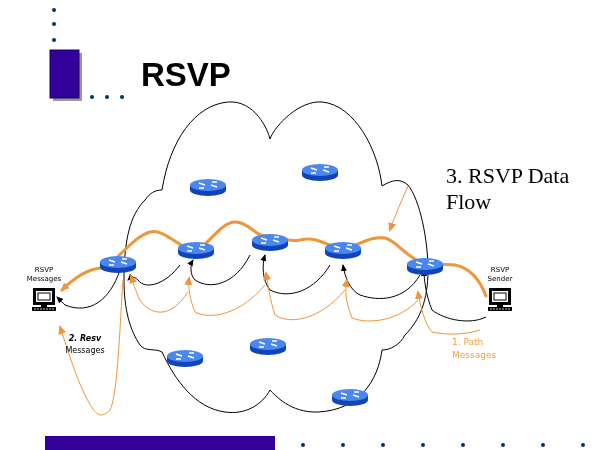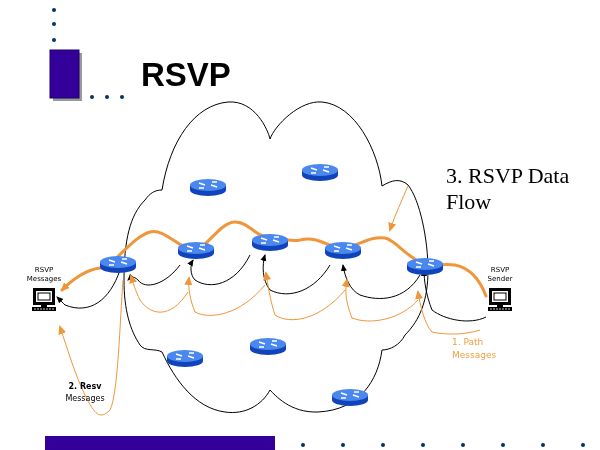--- a/index.html
+++ b/index.html
@@ -2,21 +2,21 @@
 <html><head>
 <meta charset="utf-8">
 <style>
   html, body { margin: 0; padding: 0; }
   body { width: 600px; height: 450px; background: #ffffff; position: relative; overflow: hidden; font-family: "Liberation Sans", sans-serif; }
   #stage { position: absolute; left: 0; top: 0; width: 600px; height: 450px; }
   .title { position: absolute; left: 141px; top: 56px; font-family: "Liberation Sans", sans-serif; font-weight: bold; font-size: 33px; color: #000; letter-spacing: 0px; }
   .flow-label { position: absolute; left: 422px; top: 163px; font-family: "Liberation Serif", serif; font-size: 22px; color: #000; margin-left: 24px; }
   .host-label { position: absolute; font-family: "DejaVu Sans", sans-serif; font-size: 7px; color: #000; text-align: center; line-height: 9px; width: 40px; }
   .resv-label { position: absolute; left: 60px; top: 333px; font-family: "DejaVu Sans", sans-serif; font-size: 8px; color: #000; line-height: 12px; text-align: center; width: 50px; }
-  .resv-label .l1 { font-weight: bold; margin-top: 48px; }
+  .resv-label .l1 { font-style: italic; font-weight: bold; }
   .path-label { position: absolute; left: 452px; top: 336px; font-family: "DejaVu Sans", sans-serif; font-size: 9px; color: #f0a040; line-height: 13px; }
 </style>
 </head>
 <body>
 
 <svg id="stage" width="600" height="450" viewBox="0 0 600 450">
   <defs>
     <marker id="arrBlack" markerWidth="8" markerHeight="8" refX="6" refY="4" orient="auto" markerUnits="userSpaceOnUse">
       <path d="M0,1 L7,4 L0,7 z" fill="#000"></path>
     </marker>

